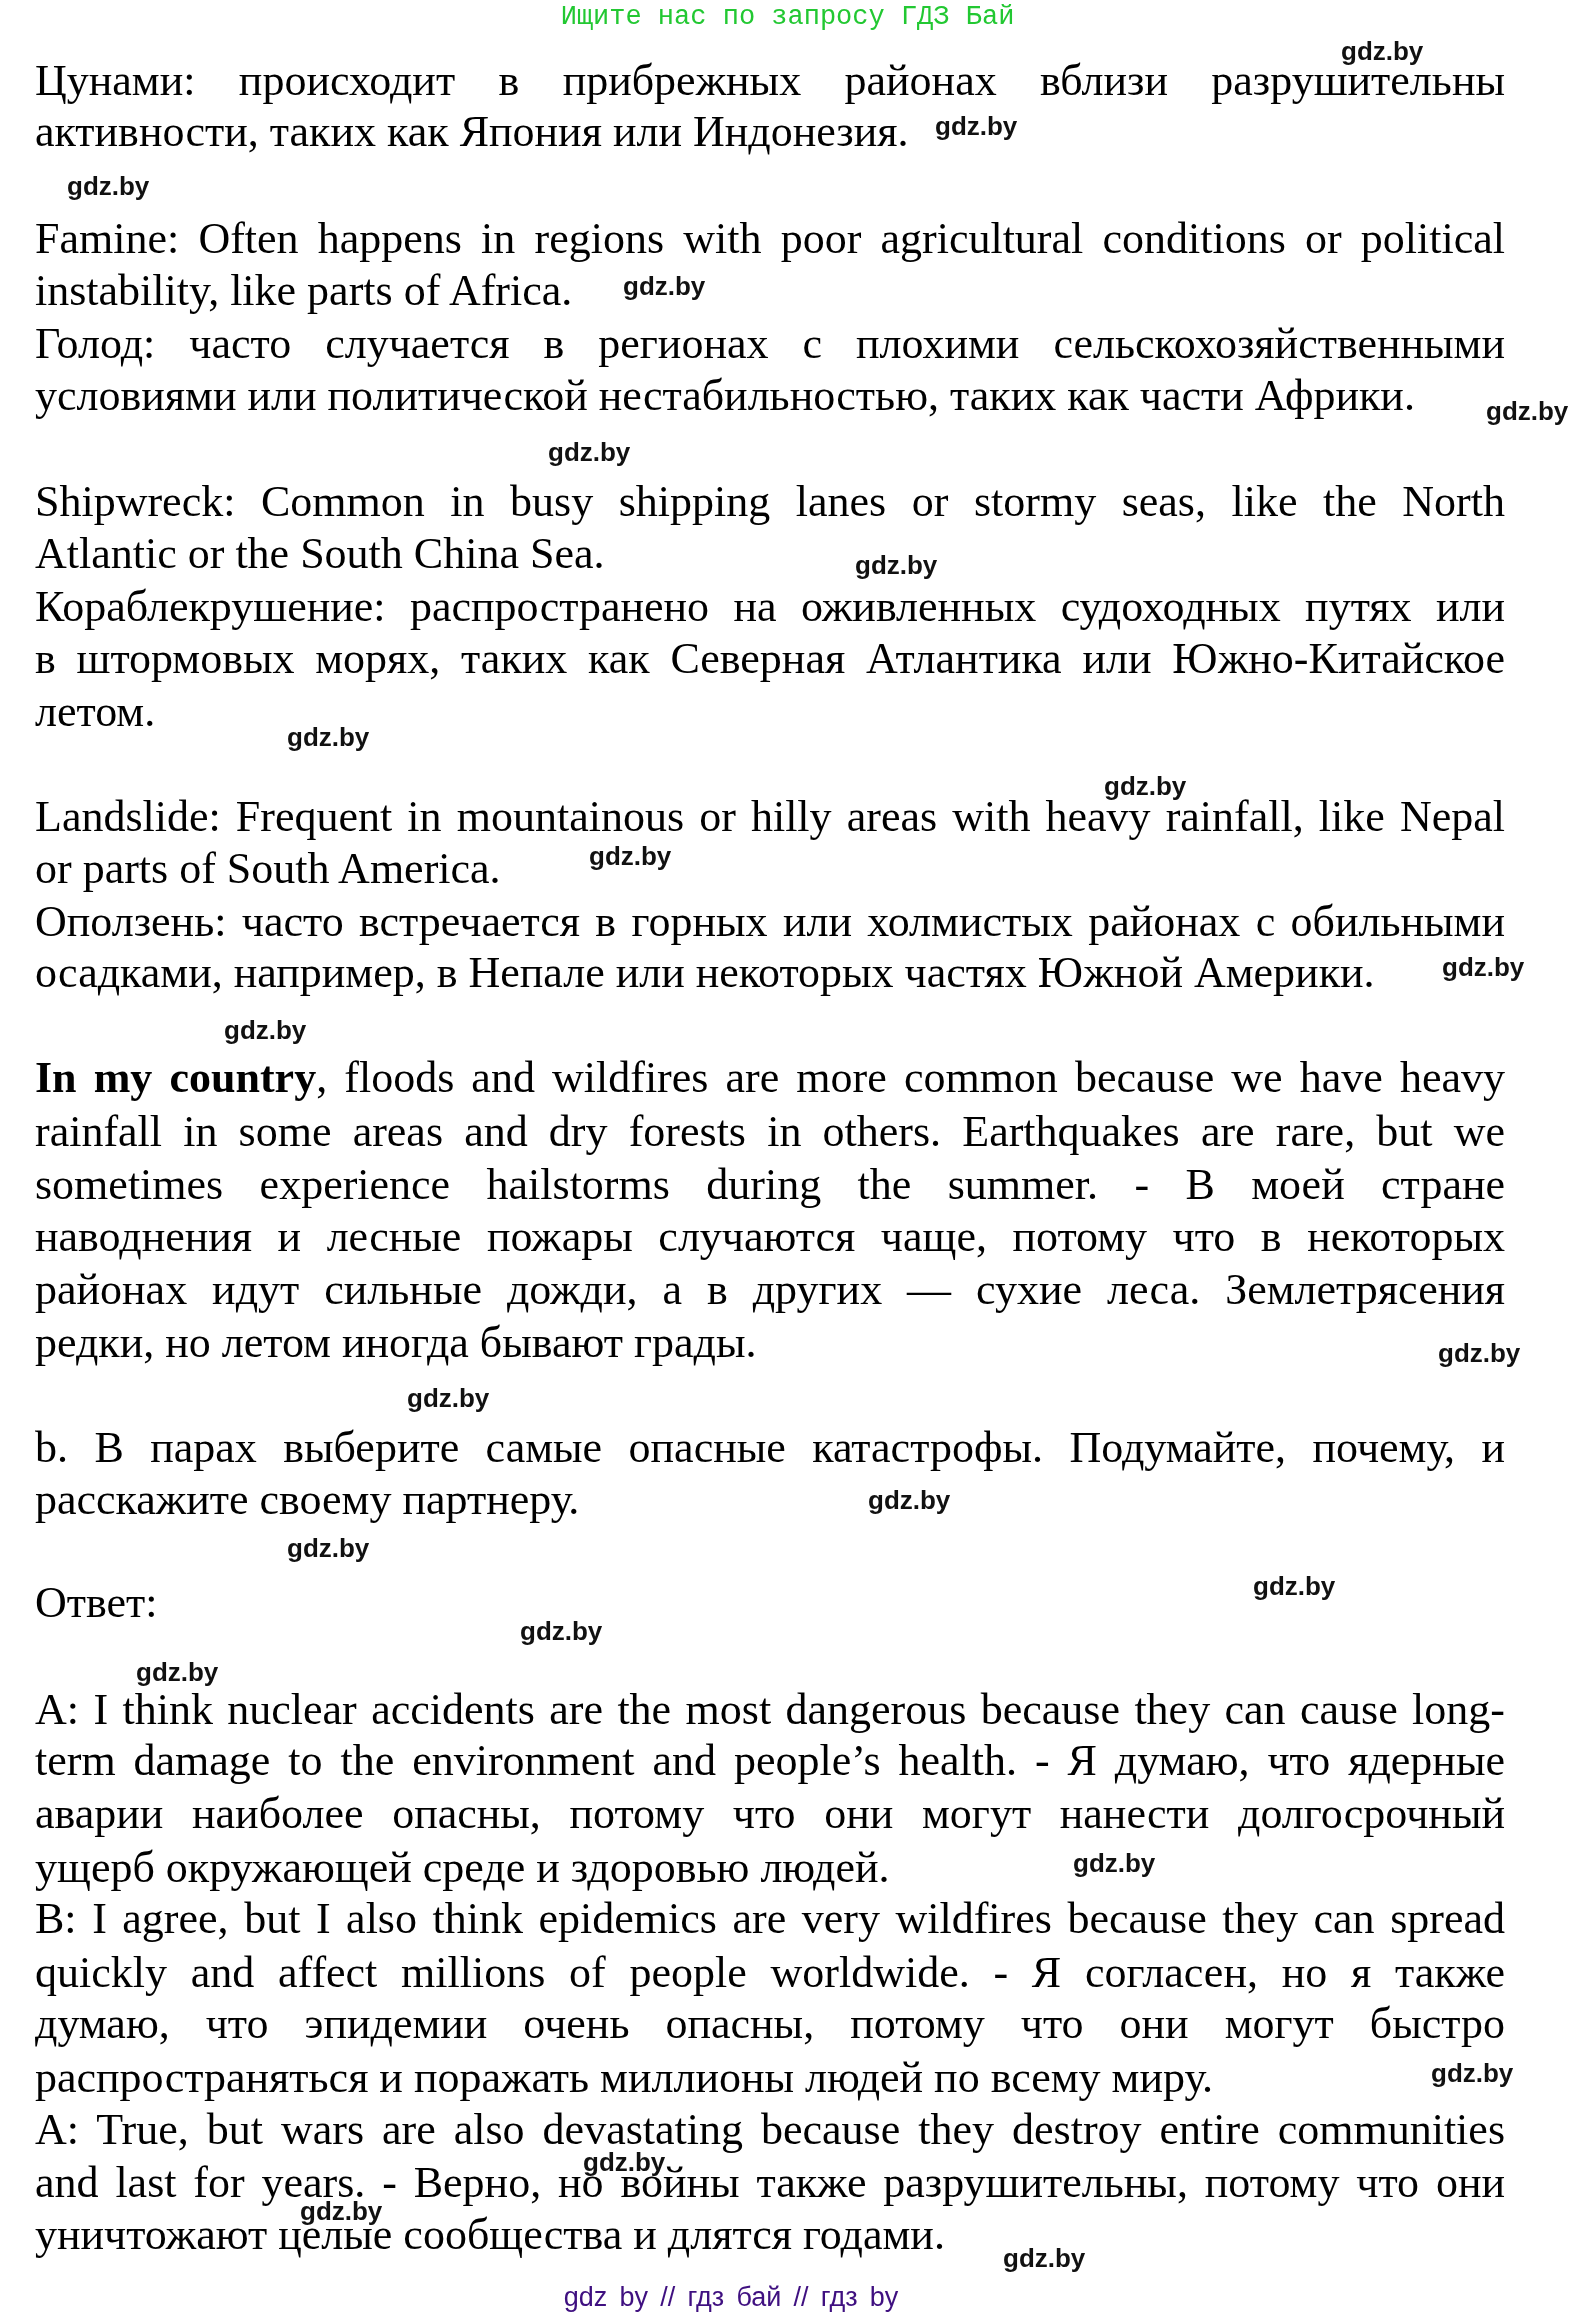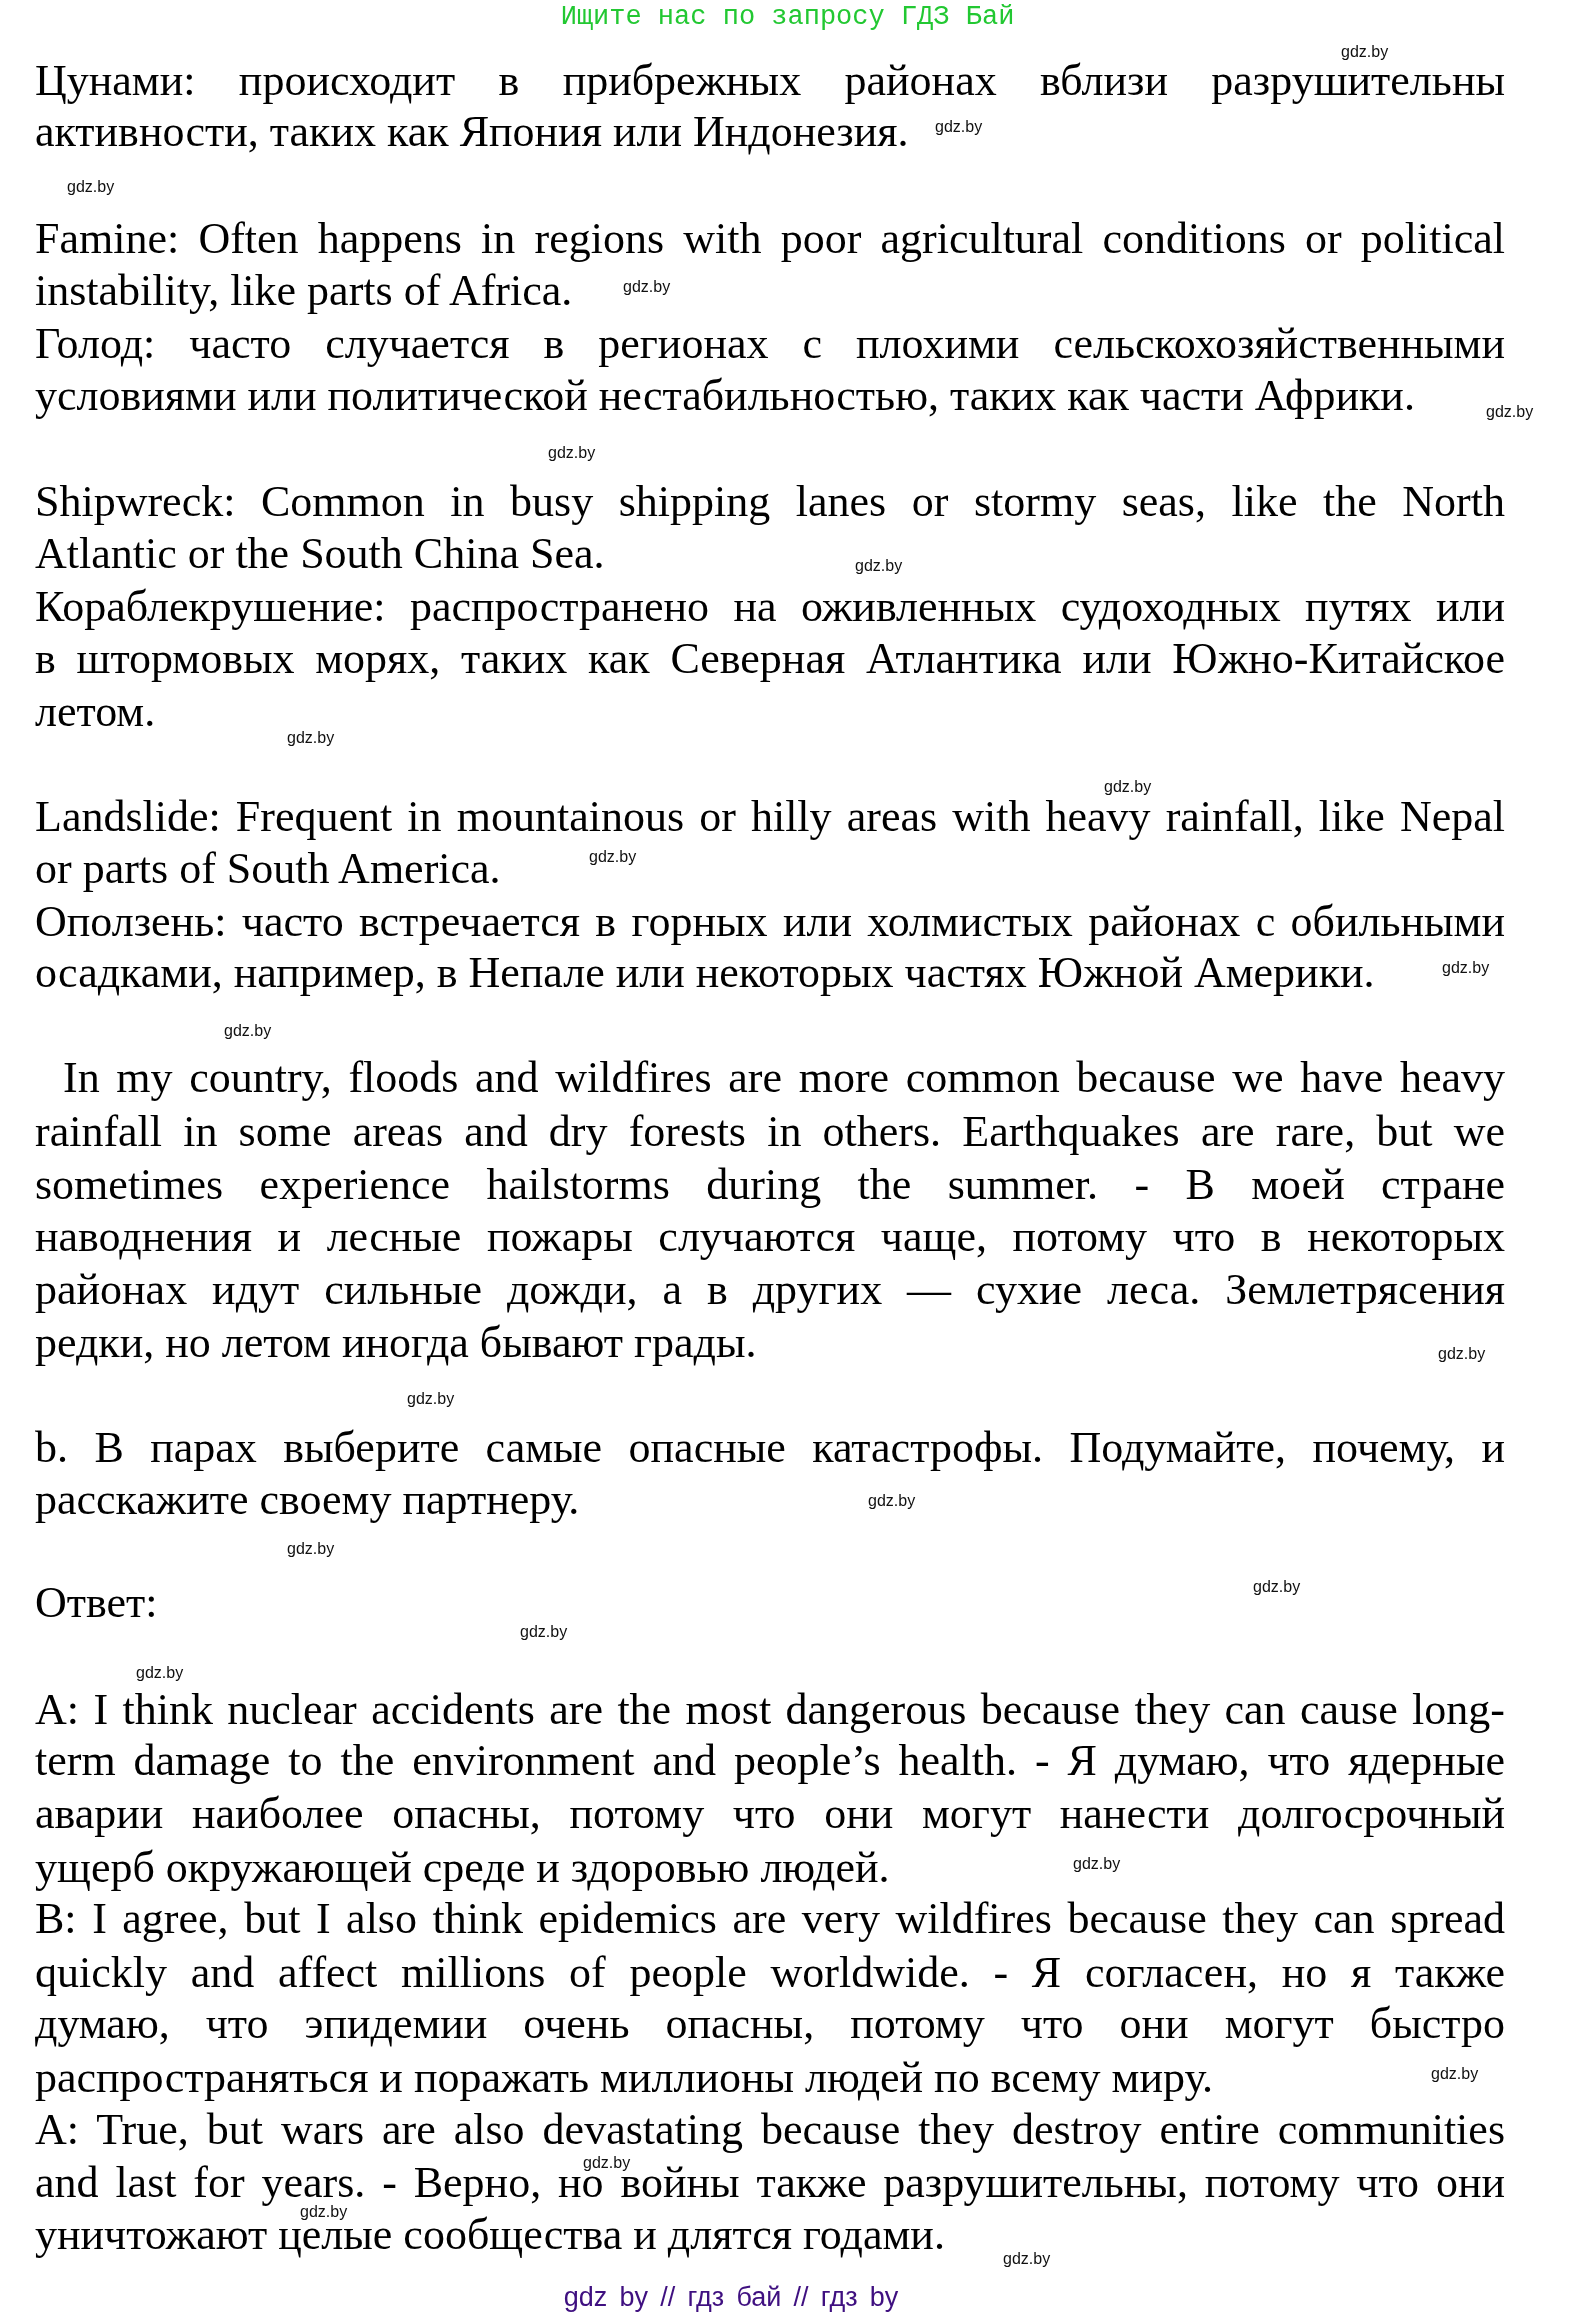--- a/index.html
+++ b/index.html
@@ -14,24 +14,24 @@
     text-align: center; color: #3f1080;
     font-family: "Liberation Sans", sans-serif; font-size: 27px; line-height: 34px;
     word-spacing: 4.7px;
   }
   .line {
     position: absolute; left: 35px; width: 1470px; height: 52px;
     font-family: "Liberation Serif", serif; font-size: 44px; line-height: 52px;
     color: #000; white-space: nowrap; overflow: visible;
   }
   .line.j { text-align: justify; text-align-last: justify; white-space: normal; }
-  .line b { font-weight: normal; margin-left: 28px; }
+  .line b { font-weight: bold; }
   .wm {
     position: absolute; font-family: "Liberation Sans", sans-serif;
-    font-size: 16px; line-height: 25px; color: #111; white-space: nowrap;
+    font-size: 26px; line-height: 25px; color: #111; white-space: nowrap; font-weight: bold;
   }
 </style>
 </head>
 <body>
 
 <div class="header">Ищите нас по запросу ГДЗ Бай</div>
 
 <div class="line j" style="top:55px">Цунами: происходит в прибрежных районах вблизи разрушительны</div>
 <div class="line" style="top:106px">активности, таких как Япония или Индонезия.</div>
 

